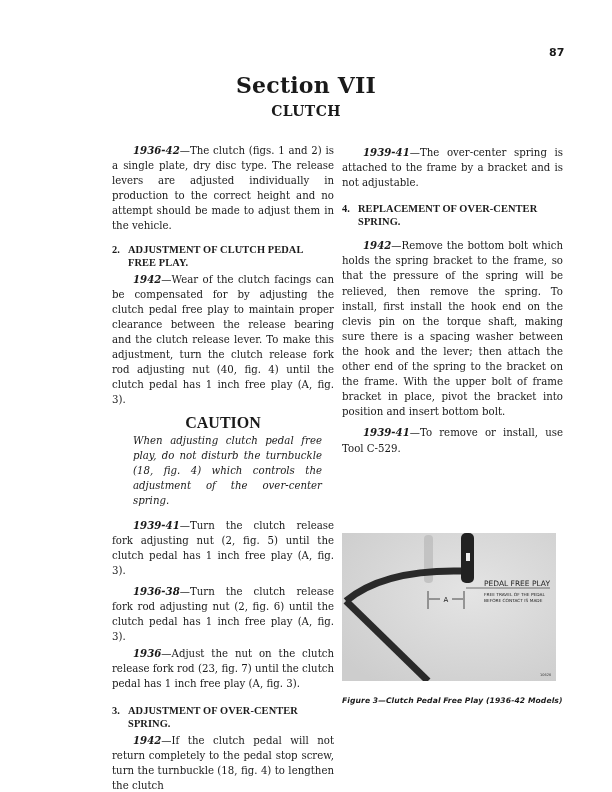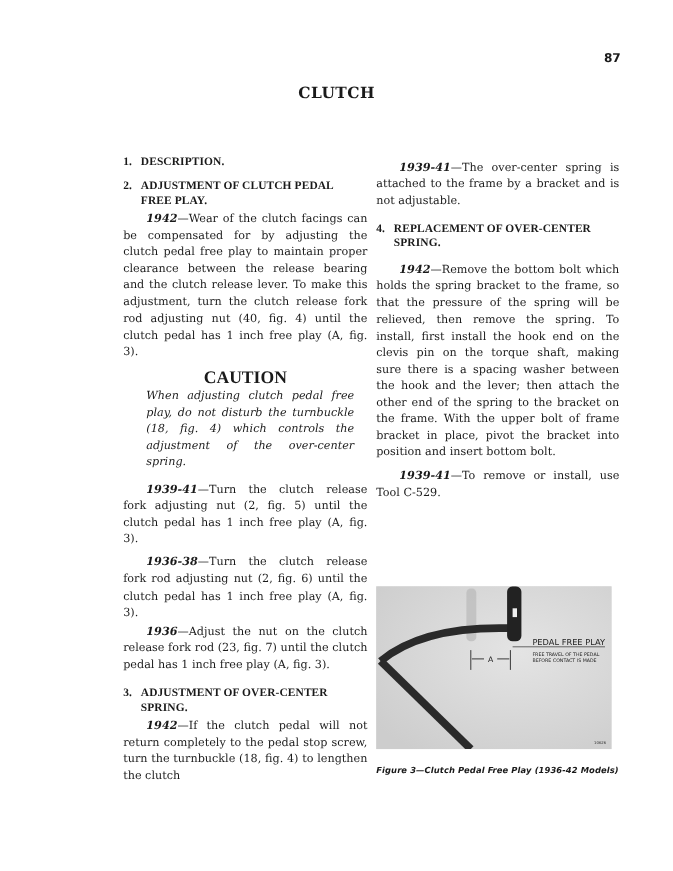--- a/index.html
+++ b/index.html
@@ -43,28 +43,27 @@
       font-family: "DejaVu Sans", sans-serif; font-weight: bold; font-style: italic;
       font-size: 7.6px; letter-spacing: 0.1px;
     }
   </style>
 </head>
 <body>
 
 <div class="page-number">87</div>
 
 <div class="title-block">
+  <div class="title-line1">Section VII</div>
   <div class="title-line2">CLUTCH</div>
 </div>
 
 <div class="col col-left">
 
-  <h3 class="heading">
-    <span class="num">1.</span><span>DESCRIPTION.</span>
-  </h3>
+  <p class="indent" style="margin-top:2px;"><span class="yr">1936-42</span><span>—The clutch (figs. 1 and 2) is a single plate, dry disc type. The release levers are adjusted individually in production to the correct height and no attempt should be made to adjust them in the vehicle.</span></p>
 
   <h3 class="heading" style="margin-top:9px;">
     <span class="num">2.</span><span>ADJUSTMENT OF CLUTCH PEDAL</span>
     <span class="cont">FREE PLAY.</span>
   </h3>
   <p class="indent" style="margin-top:3px;"><span class="yr">1942</span><span>—Wear of the clutch facings can be compensated for by adjusting the clutch pedal free play to maintain proper clearance between the release bearing and the clutch release lever. To make this adjustment, turn the clutch release fork rod adjusting nut (40, fig. 4) until the clutch pedal has 1 inch free play (A, fig. 3).</span></p>
 
   <div class="caution-title">CAUTION</div>
   <p class="caution-body">When adjusting clutch pedal free play, do not disturb the turnbuckle (18, fig. 4) which controls the adjustment of the over-center spring.</p>
 

